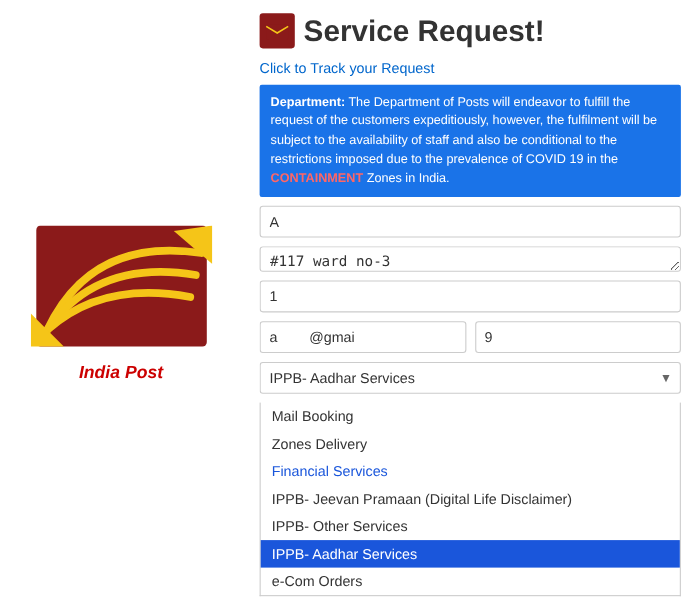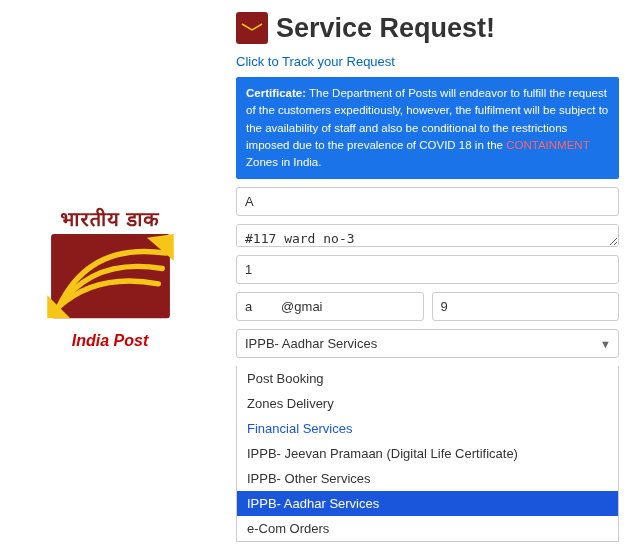--- a/index.html
+++ b/index.html
@@ -86,21 +86,21 @@
       line-height: 1.5;
       border-radius: 2px;
     }
 
     .disclaimer-box .disclaimer-bold {
       font-weight: bold;
     }
 
     .disclaimer-box .containment {
       color: #ff6666;
-      font-weight: normal;
+      font-weight: bold;
     }
 
     .form-input {
       width: 100%;
       border: 1px solid #ccc;
       border-radius: 3px;
       padding: 6px 8px;
       font-size: 13px;
       color: #333;
       background: #fff;
@@ -195,21 +195,20 @@
       letter-spacing: 1px;
       margin-bottom: 2px;
       font-family: 'Mangal', Arial, sans-serif;
     }
   </style>
 </head>
 <body>
 
 <div class="left-panel">
   <div class="logo-area">
-    <div class="hindi-text">भारतीय डाक</div>
 
     <svg width="165" height="120" viewBox="0 0 165 120">
 
       <rect x="5" y="0" width="155" height="110" rx="4" fill="#8b1a1a"></rect>
 
       <g fill="none" stroke="#f5c518" stroke-width="7" stroke-linecap="round">
 
         <path d="M 15 95 Q 55 10, 155 25"></path>
 
         <path d="M 15 95 Q 60 30, 150 45"></path>
@@ -234,21 +233,21 @@
         <rect x="2" y="6" width="20" height="14" rx="2" fill="#8b1a1a"></rect>
         <path d="M2 8 L12 14 L22 8" stroke="#f5c518" stroke-width="1.5" fill="none"></path>
       </svg>
     </div>
     <div class="service-request-title">Service Request!</div>
   </div>
 
   <a class="track-link">Click to Track your Request</a>
 
   <div class="disclaimer-box">
-    <span class="disclaimer-bold">Certificate:</span><span> The Department of Posts will endeavor to fulfill the request of the customers expeditiously, however, the fulfilment will be subject to the availability of staff and also be conditional to the restrictions imposed due to the prevalence of COVID 18 in the </span><span class="containment">CONTAINMENT</span><span> Zones in India.</span>
+    <span class="disclaimer-bold">Department:</span><span> The Department of Posts will endeavor to fulfill the request of the customers expeditiously, however, the fulfilment will be subject to the availability of staff and also be conditional to the restrictions imposed due to the prevalence of COVID 19 in the </span><span class="containment">CONTAINMENT</span><span> Zones in India.</span>
   </div>
 
   <input class="form-input" type="text" value="A" style="">
 
   <textarea class="form-textarea" style="">#117 ward no-3</textarea>
 
   <input class="form-input" type="text" value="1" style="">
 
   <div class="inline-row">
     <input class="form-input" type="text" value="a        @gmai" style="">
@@ -263,22 +262,22 @@
       <option>Financial Services</option>
       <option>IPPB- Jeevan Pramaan (Digital Life Certificate)</option>
       <option>IPPB- Other Services</option>
       <option selected="">IPPB- Aadhar Services</option>
       <option>e-Com Orders</option>
     </select>
     <span class="select-arrow">▼</span>
   </div>
 
   <div class="dropdown-list">
-    <div class="dropdown-item">Post Booking</div>
+    <div class="dropdown-item">Mail Booking</div>
     <div class="dropdown-item">Zones Delivery</div>
     <div class="dropdown-item financial">Financial Services</div>
-    <div class="dropdown-item">IPPB- Jeevan Pramaan (Digital Life Certificate)</div>
+    <div class="dropdown-item">IPPB- Jeevan Pramaan (Digital Life Disclaimer)</div>
     <div class="dropdown-item">IPPB- Other Services</div>
     <div class="dropdown-item highlighted">IPPB- Aadhar Services</div>
     <div class="dropdown-item">e-Com Orders</div>
   </div>
 
 </div>
 
 </body></html>

